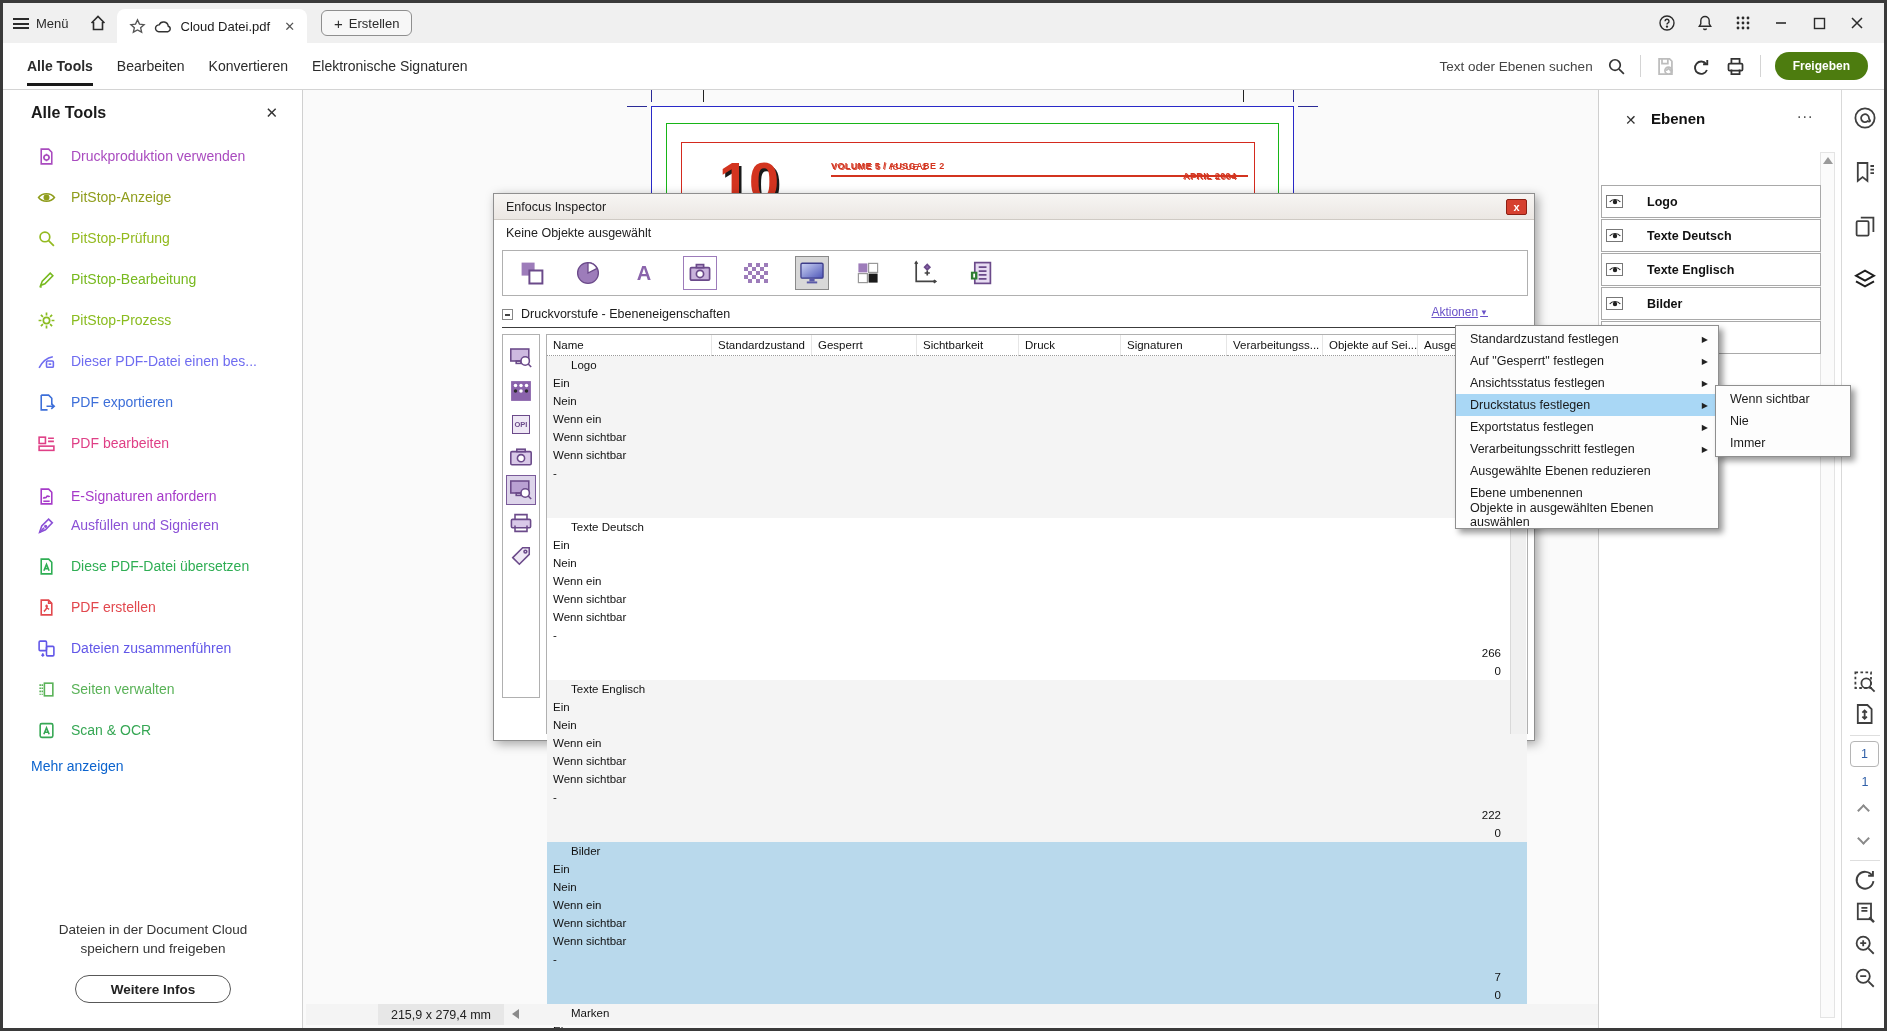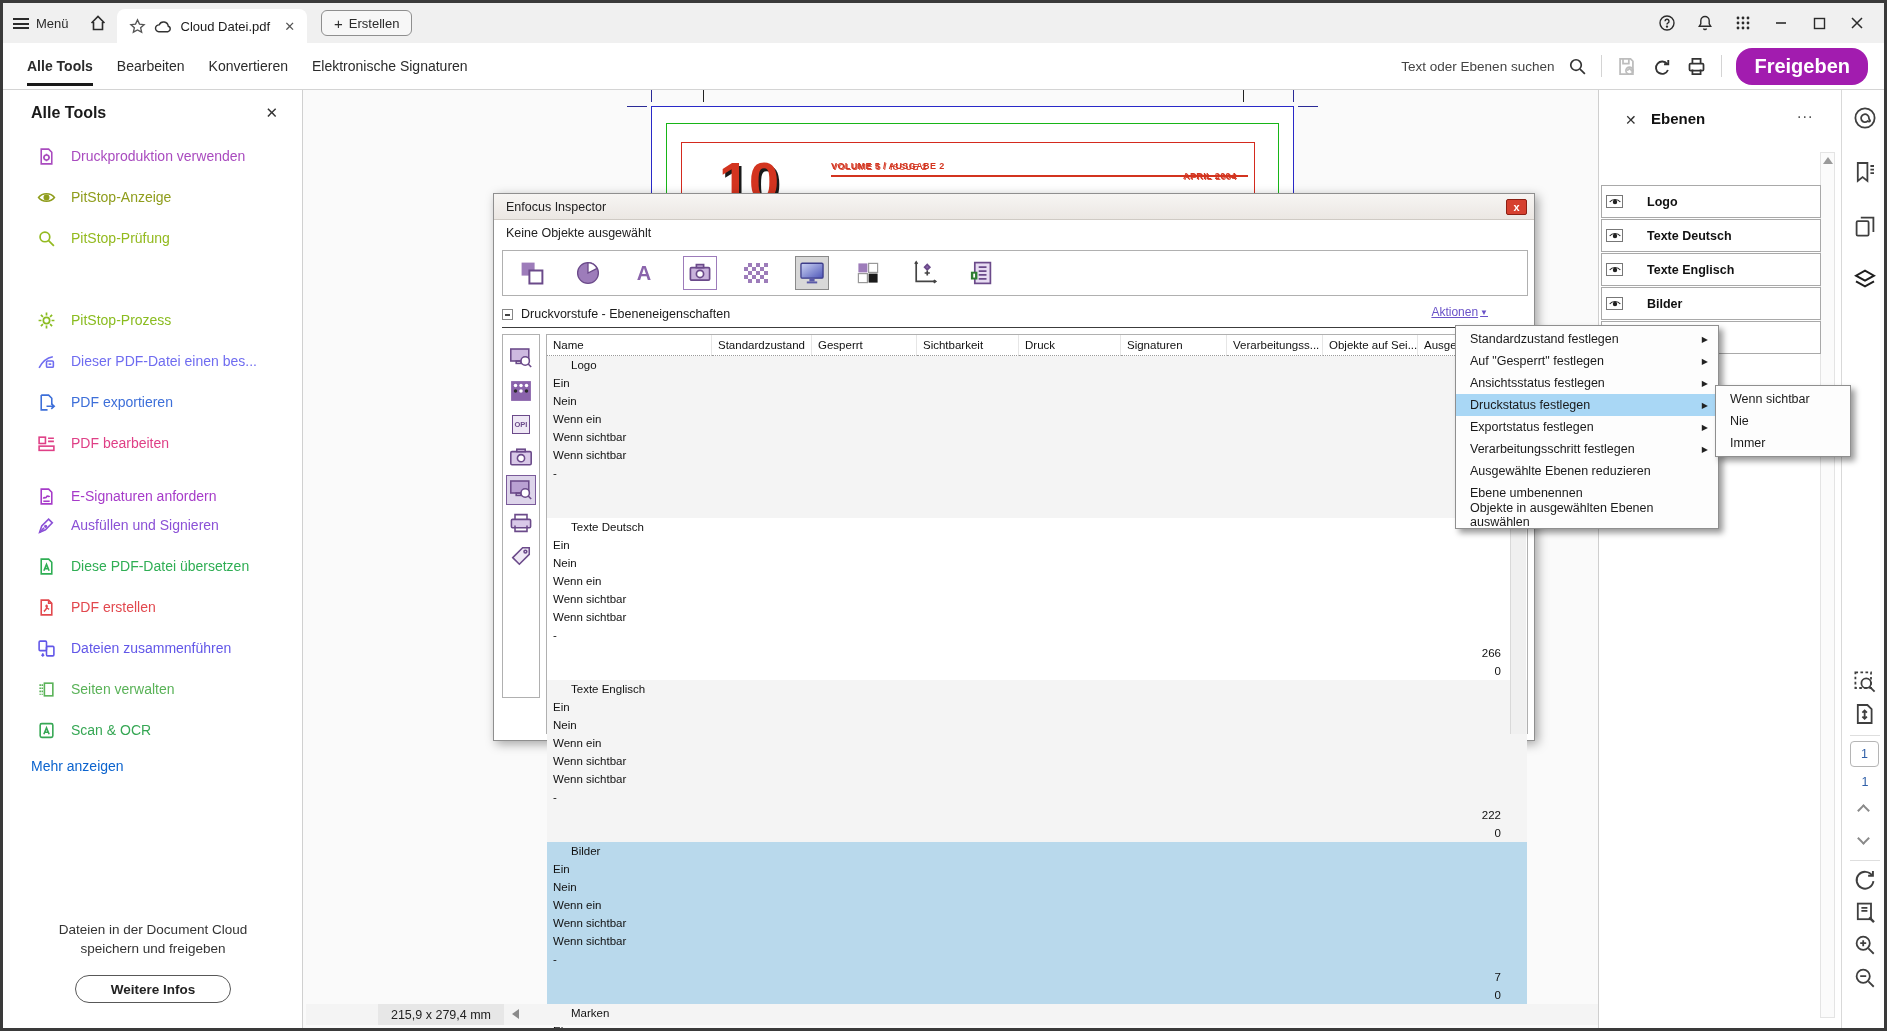--- a/index.html
+++ b/index.html
@@ -17,21 +17,21 @@
   .win-ctrls{margin-left:auto;display:flex;align-items:center;gap:4px;padding-right:10px;}
   .wc{width:34px;height:30px;display:flex;align-items:center;justify-content:center;color:#2b2b2b;}
   
   .toolbar{position:absolute;left:0;top:40px;width:100%;height:47px;background:#fff;border-bottom:1px solid #d4d4d4;display:flex;align-items:center;}
   .tb-tab{font-size:14px;color:#2b2b2b;margin-left:24px;position:relative;height:100%;display:flex;align-items:center;cursor:pointer;}
   .tb-tab.active{font-weight:bold;}
   .tb-tab.active::after{content:"";position:absolute;left:0;right:0;bottom:3px;height:3px;background:#1a1a1a;}
   .tb-right{margin-left:auto;display:flex;align-items:center;gap:14px;padding-right:16px;}
   .search-lab{font-size:13.5px;color:#444;}
   .vsep{width:1px;height:22px;background:#d4d4d4;}
-  .pill{background:#a21caf;color:#fff;font-size:20px;font-weight:bold;border-radius:16px;padding:7px 18px;}
+  .pill{background:#4d7c0f;color:#fff;font-size:12px;font-weight:bold;border-radius:16px;padding:7px 18px;}
   
   .sidebar{position:absolute;left:0;top:87px;width:300px;bottom:0;background:#fff;border-right:1px solid #d0d0d0;}
   .sb-head{position:absolute;left:28px;top:14px;font-size:16px;font-weight:bold;color:#1a1a1a;}
   .sb-close{position:absolute;right:24px;top:14px;font-size:15px;color:#333;}
   .sb-item{position:absolute;left:0;width:100%;height:40px;display:flex;align-items:center;gap:15px;padding-left:34px;font-size:14px;color:#222;cursor:pointer;}
   .sb-ic{width:19px;height:19px;flex:0 0 19px;}
   .c1{color:#a94bbf}.c2{color:#8f9d1c}.c3{color:#93ba1f}.c4{color:#77b91e}.c5{color:#8abc20}
   .c6{color:#6f6cf0}.c7{color:#3d6fd9}.c8{color:#df3f86}.c9{color:#a63bc9}.c10{color:#8b51d6}
   .c11{color:#2fae54}.c12{color:#e2484e}.c13{color:#6257e8}.c14{color:#59b257}.c15{color:#36a754}
   .sb-more{position:absolute;left:28px;font-size:14px;color:#0b63ce;cursor:pointer;}
@@ -232,20 +232,27 @@
         </svg>
       <span>PitStop-Anzeige</span>
       </div>
     <div class="sb-item c3" style="top:128px">
       <svg class="sb-ic" viewBox="0 0 18 18" fill="none" stroke="currentColor" stroke-width="1.6">
           <circle cx="7.5" cy="7.5" r="4.6"></circle>
           <path d="M11 11l5 5"></path>
         </svg>
       <span>PitStop-Prüfung</span>
       </div>
+    <div class="sb-item c4" style="top:169px">
+      <svg class="sb-ic" viewBox="0 0 18 18" fill="none" stroke="currentColor" stroke-width="1.5">
+          <path d="M3.5 14.5l1.5-4 7.5-7.5 2.5 2.5-7.5 7.5z"></path>
+          <path d="M2.5 16h3" stroke-dasharray="2 1.5"></path>
+        </svg>
+      <span>PitStop-Bearbeitung</span>
+      </div>
     <div class="sb-item c5" style="top:210px">
       <svg class="sb-ic" viewBox="0 0 18 18" fill="none" stroke="currentColor" stroke-width="1.6">
           <circle cx="9" cy="9" r="3"></circle>
           <path d="M9 1.5v2.7M9 13.8v2.7M1.5 9h2.7M13.8 9h2.7M3.7 3.7l1.9 1.9M12.4 12.4l1.9 1.9M14.3 3.7l-1.9 1.9M5.6 12.4l-1.9 1.9"></path>
         </svg>
       <span>PitStop-Prozess</span>
       </div>
     <div class="sb-item c6" style="top:251px">
       <svg class="sb-ic" viewBox="0 0 18 18" fill="none" stroke="currentColor" stroke-width="1.5">
           <path d="M2 15C5.5 8 9.5 5.5 15 4.5"></path>

